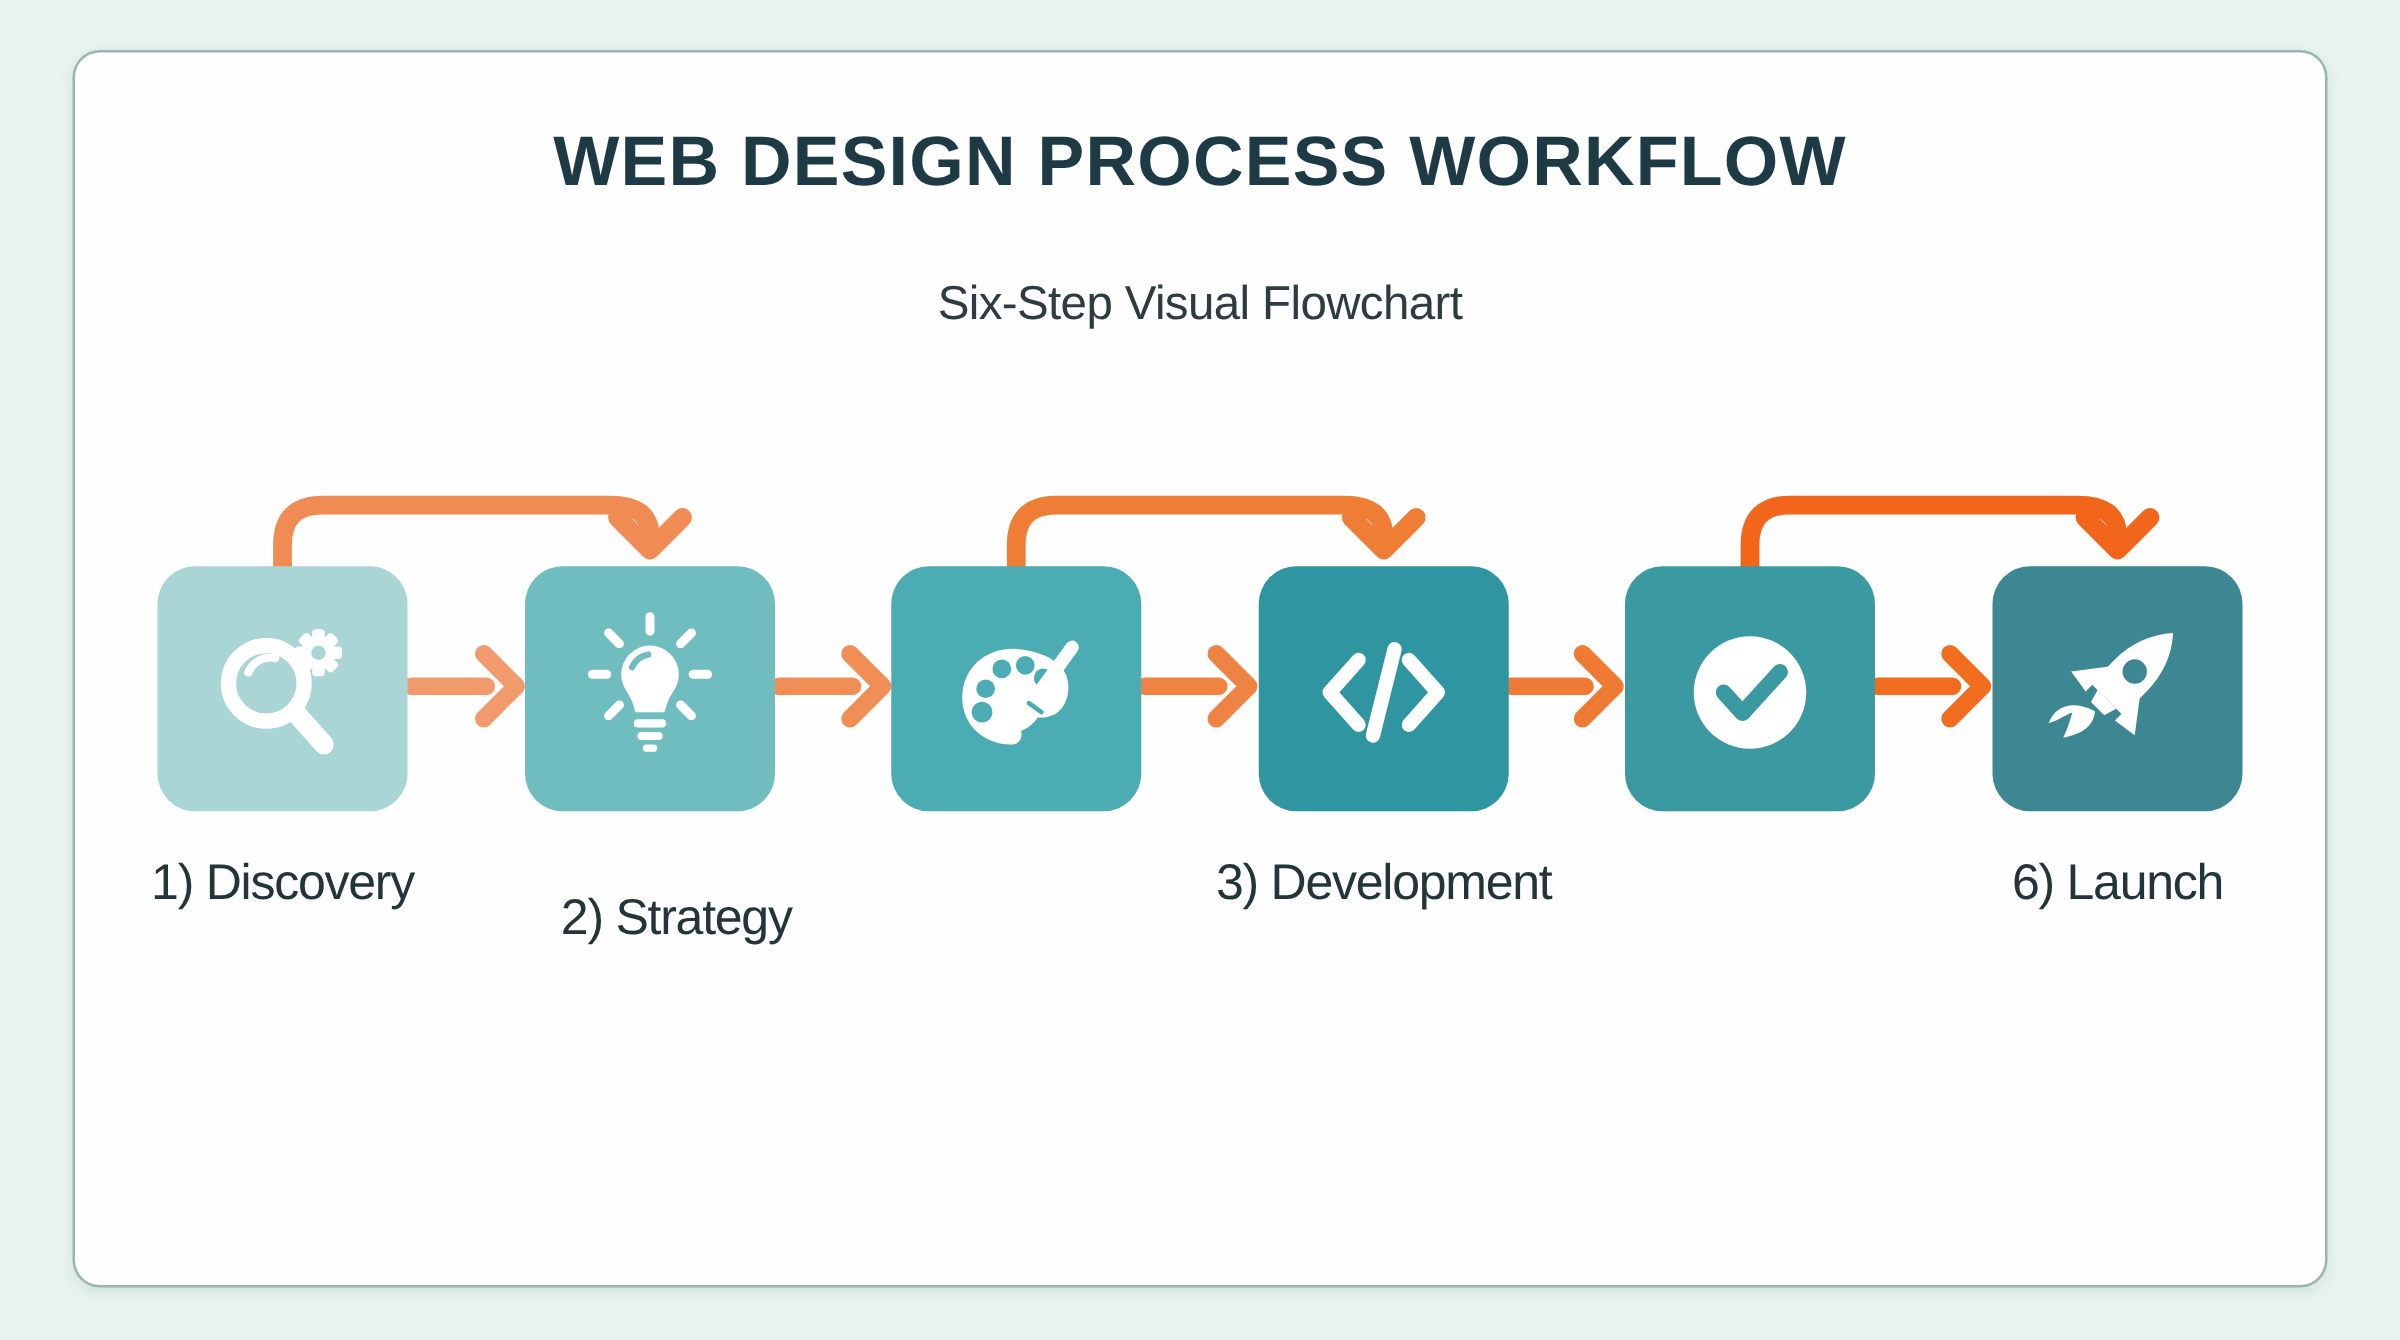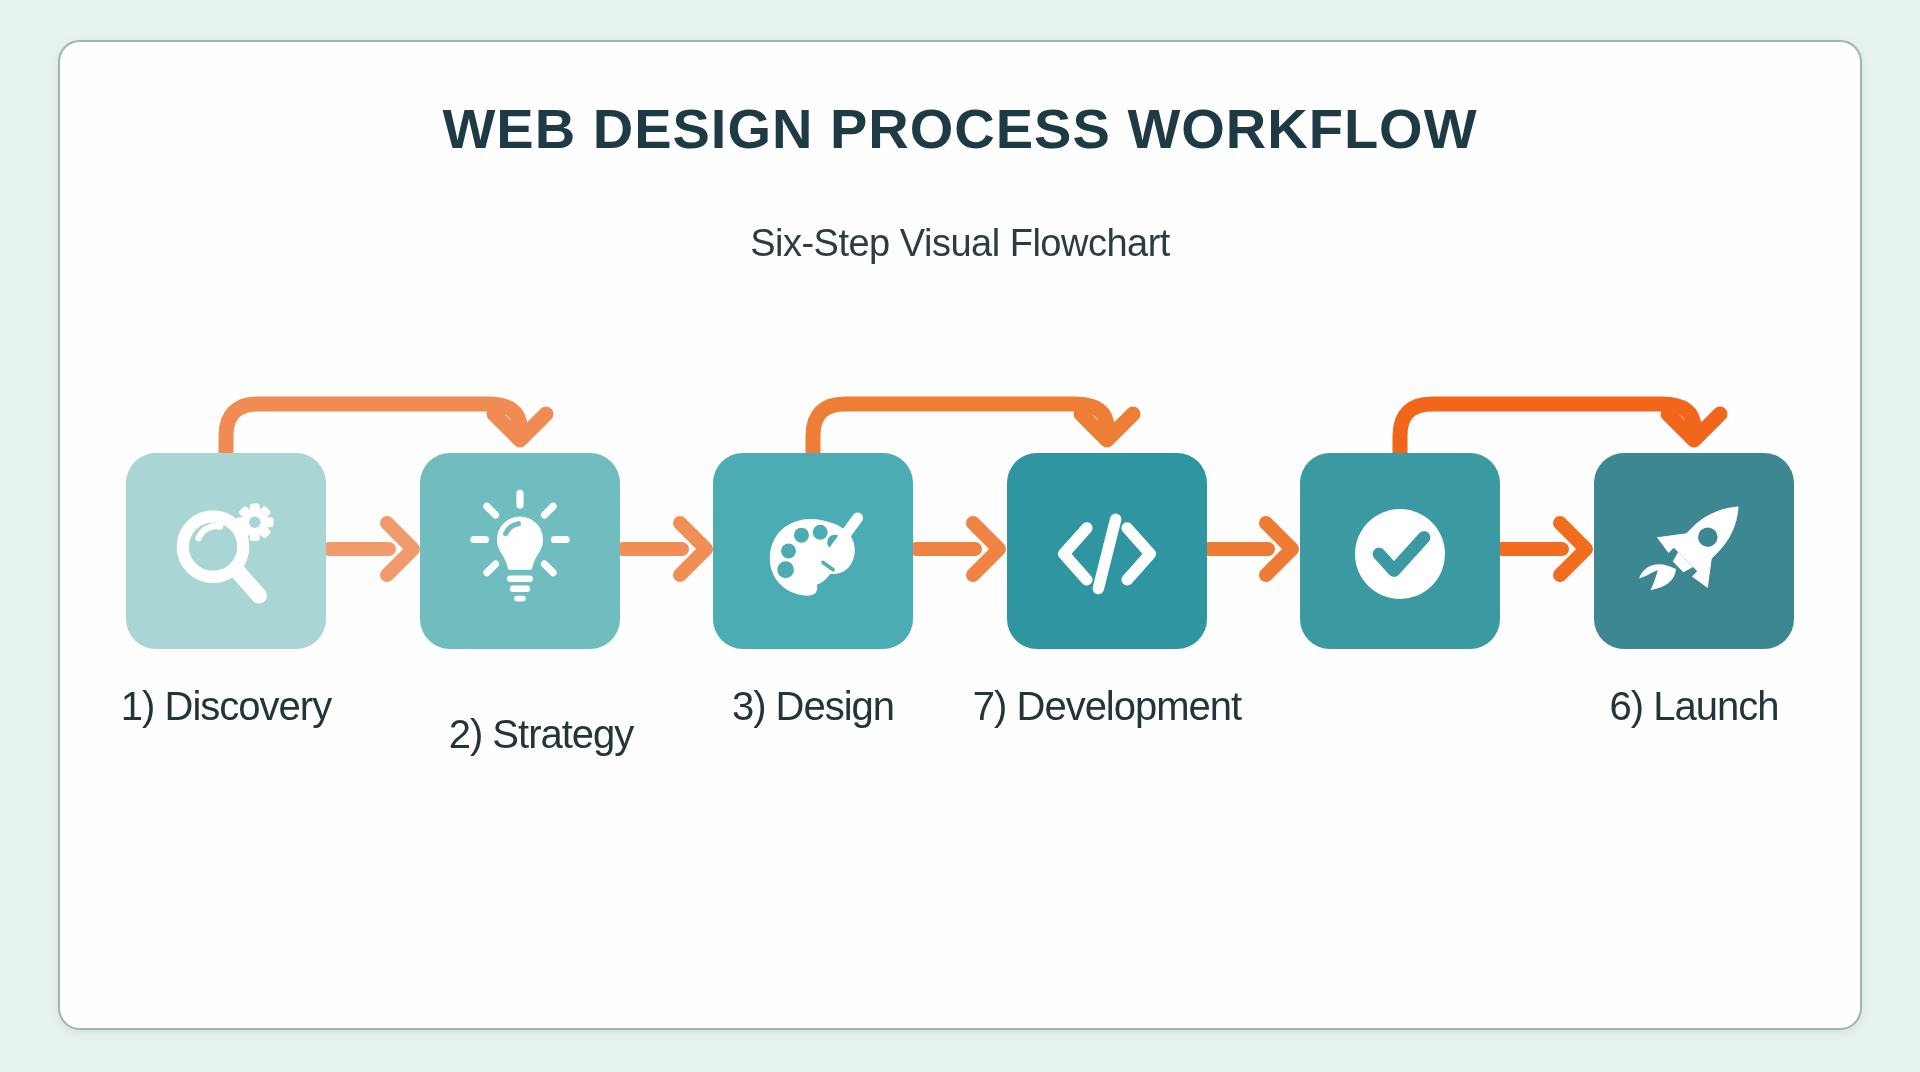--- a/index.html
+++ b/index.html
@@ -199,17 +199,16 @@
         <path d="M50 8 C58 17 62 28 62 40 L62 58 L38 58 L38 40 C38 28 42 17 50 8 Z" fill="#ffffff"></path>
         <path d="M43 58 L57 58 L55 65 L45 65 Z" fill="#ffffff"></path>
         <circle cx="50" cy="37" r="6.5" fill="var(--box)"></circle>
         <path d="M50 67 C55 73 54 80 48 89 C46 83 44 80 42 76 C40 80 40 84 37 89 C33 80 37 71 50 67 Z" fill="#ffffff"></path>
       </g>
     </svg>
   </div>
 
   <div class="step-label l0" style="color: rgb(35, 53, 57);">1) Discovery</div>
   <div class="step-label l1" style="color: rgb(35, 53, 57);">2) Strategy</div>
-  <div class="step-label l2" style="color: rgb(35, 53, 57);">3) Design</div>
-  <div class="step-label l3" style="color: rgb(35, 53, 57);">7) Development</div>
+  <div class="step-label l3" style="color: rgb(35, 53, 57);">3) Development</div>
   <div class="step-label l5" style="color: rgb(35, 53, 57); text-align: right;">6) Launch</div>
 
 </div>
 
 </body></html>

